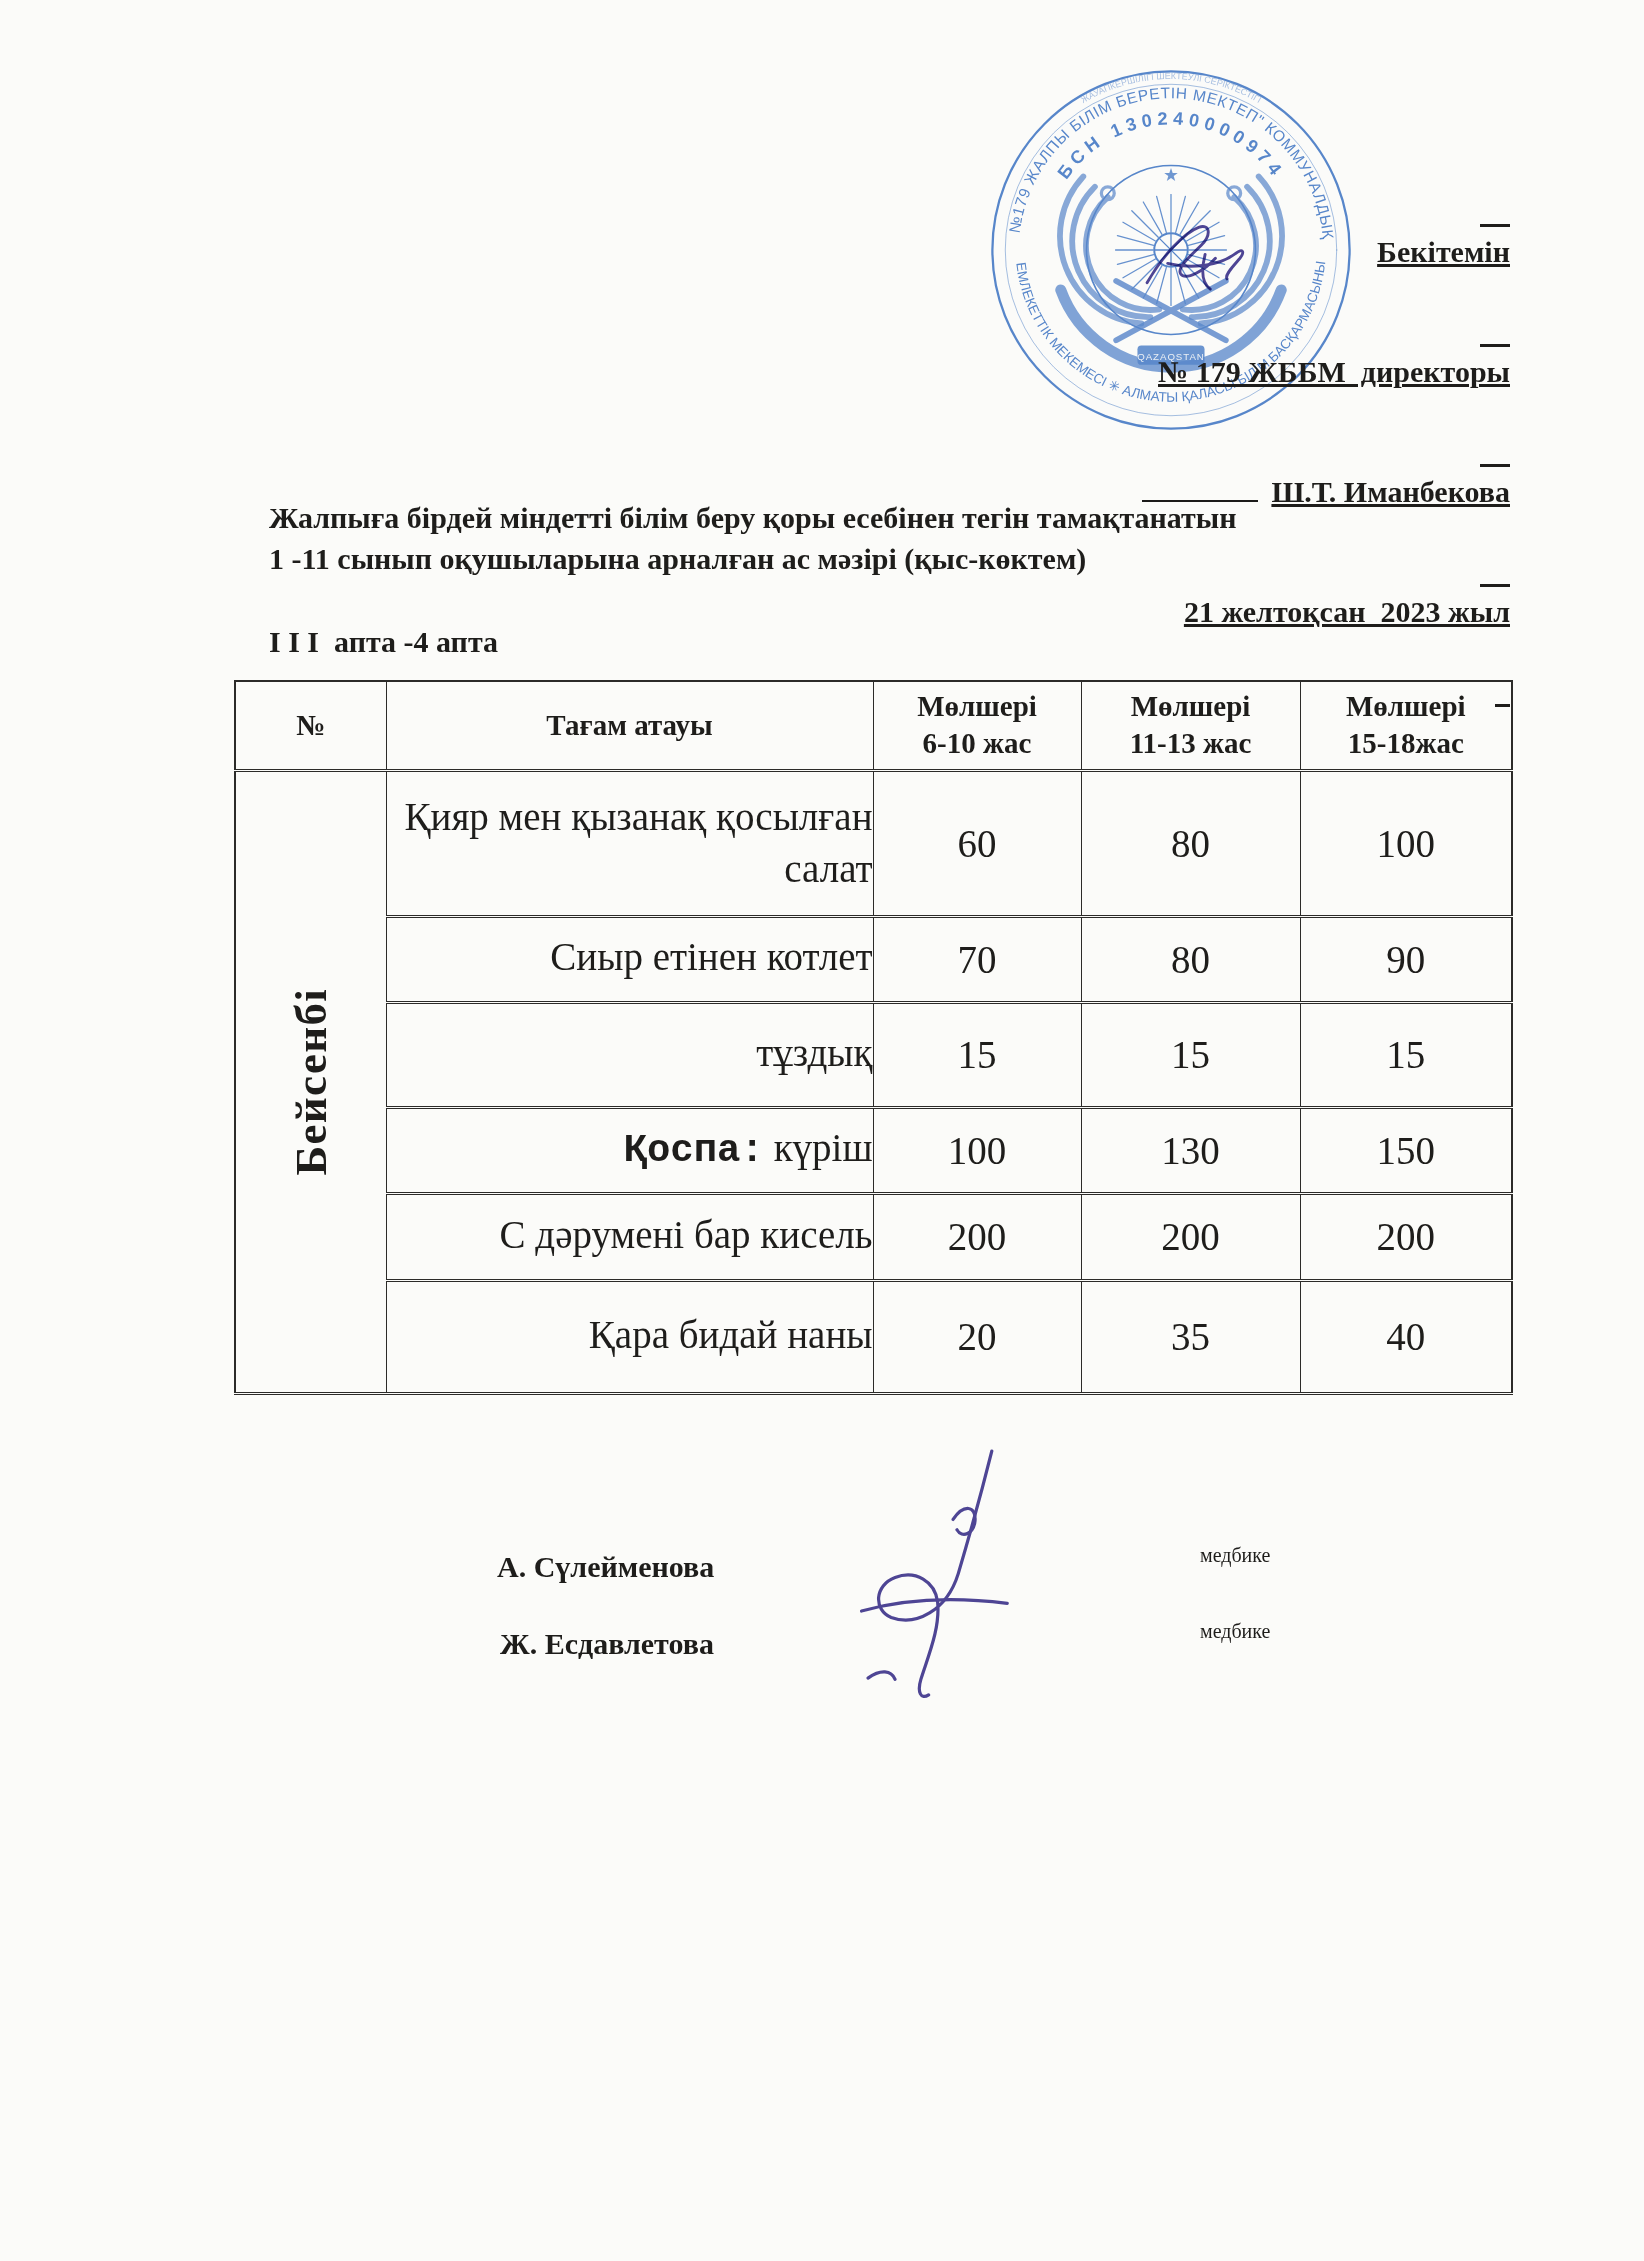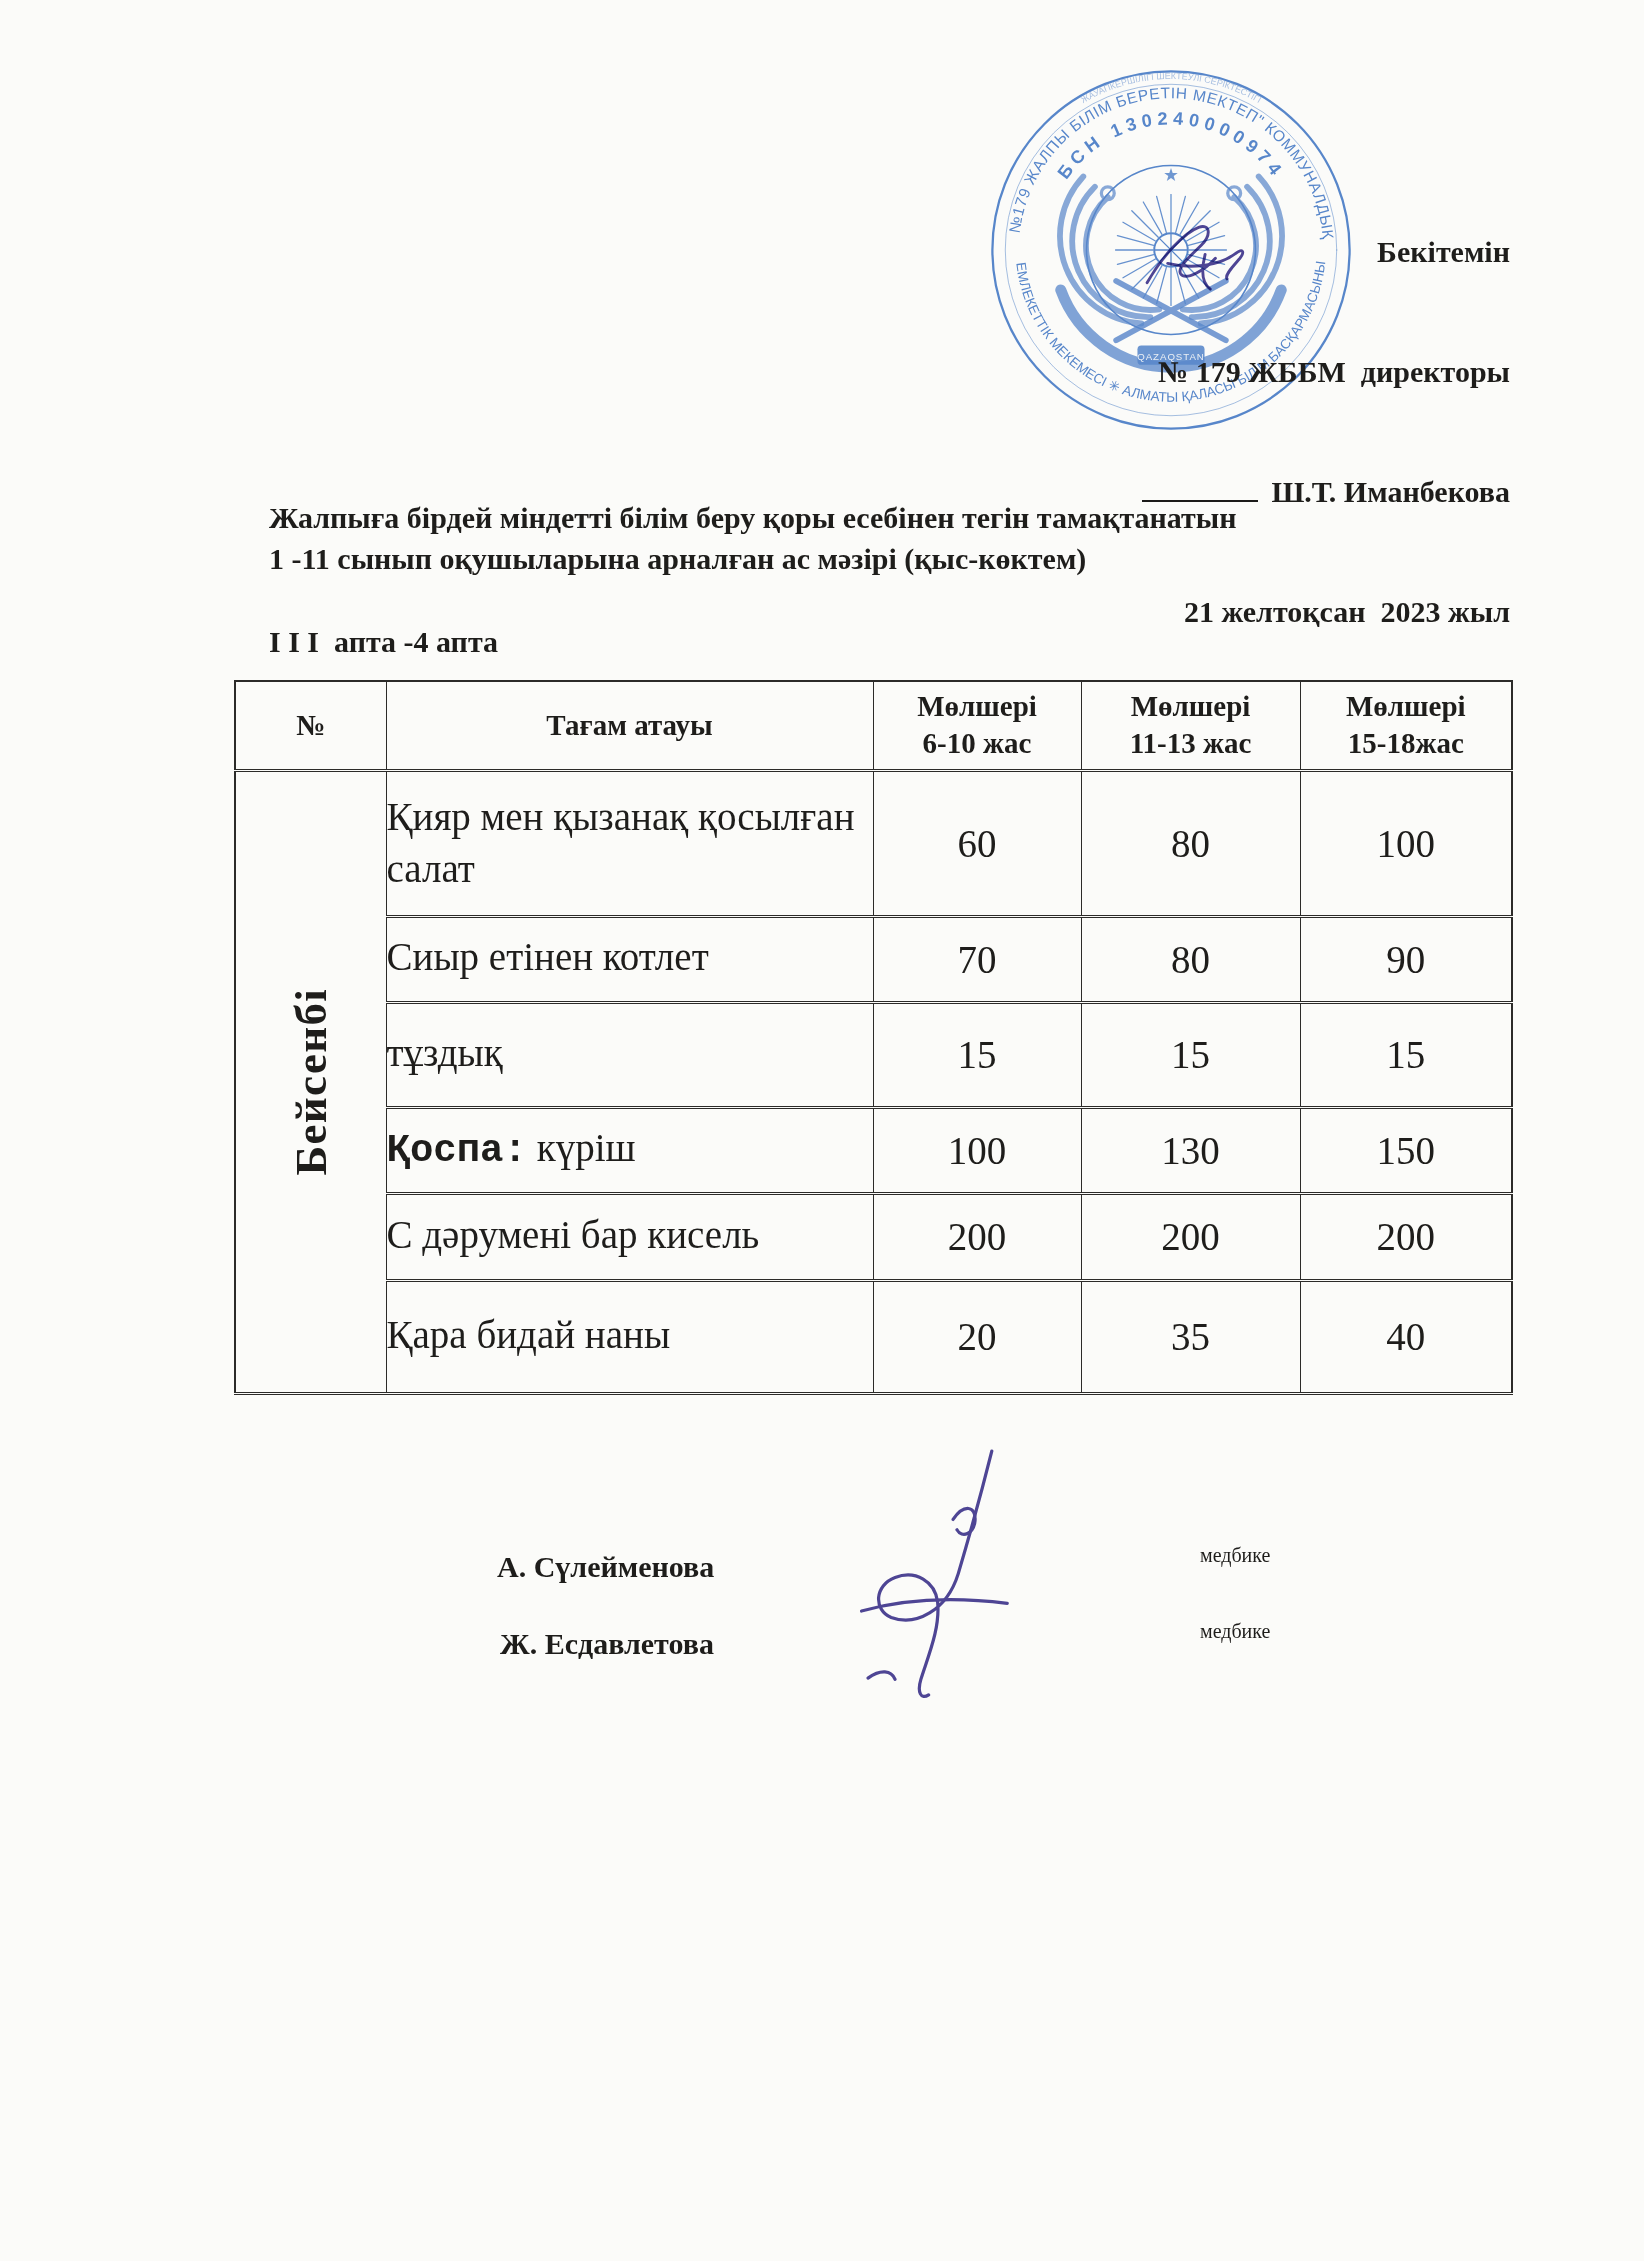--- a/index.html
+++ b/index.html
@@ -20,20 +20,21 @@
   }
   .stamp-wrap svg{display:block;}
   .stamp-wrap text{font-family:"Liberation Sans", sans-serif;}
 
   
   .approval{
     position:absolute;top:152px;right:134px;
     text-align:right;
     font-weight:bold;font-size:30px;line-height:40px;
     white-space:pre;
+    text-decoration:underline;
   }
   .approval-line3{
     display:flex;justify-content:flex-end;align-items:baseline;gap:13px;
   }
   .sig-underline{
     display:inline-block;width:116px;height:26px;
     border-bottom:2.6px solid #1b1a19;
   }
   .hdr-sign{
     position:absolute;left:1129px;top:213px;width:129px;height:84px;
@@ -60,21 +61,21 @@
     border-bottom:3.2px double #2c2b29;
     padding:0;
     overflow:hidden;
   }
   .menu-table{border:2.6px solid #2c2b29;}
   .menu-table th{
     font-size:29px;font-weight:bold;line-height:1.28;
     text-align:center;vertical-align:middle;
   }
   .cell-name{
-    font-size:39px;text-align:left;vertical-align:middle;
+    font-size:39px;text-align:right;vertical-align:middle;
     padding-left:27px;padding-right:11.6px;line-height:1.25;
   }
   .cell-num{
     font-size:39px;text-align:center;vertical-align:middle;
   }
   .cell-day{vertical-align:middle;text-align:center;}
   .day-label{
     writing-mode:vertical-rl;transform:rotate(180deg);
     margin:0 auto;
     font-size:45px;font-weight:bold;letter-spacing:1.3px;

